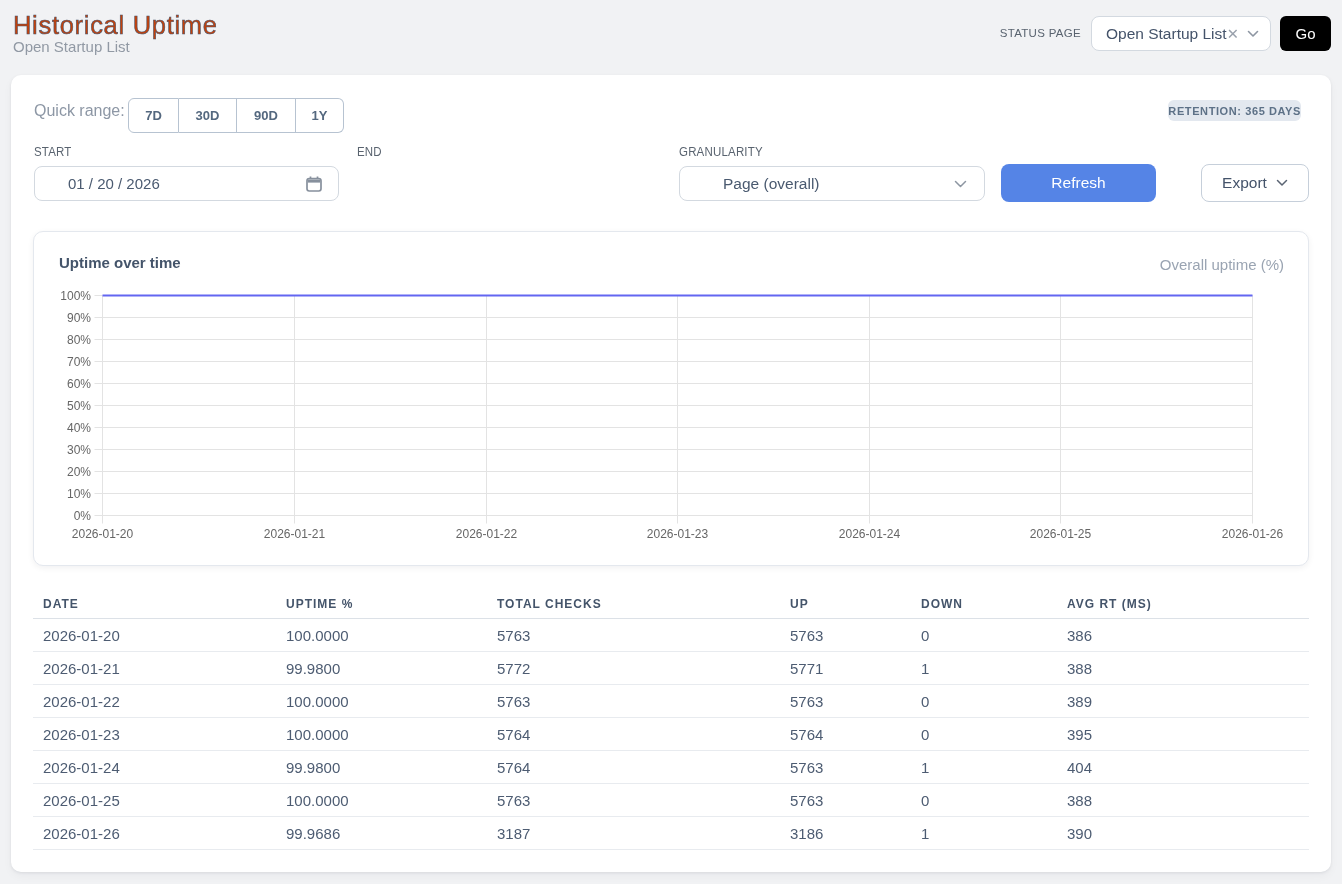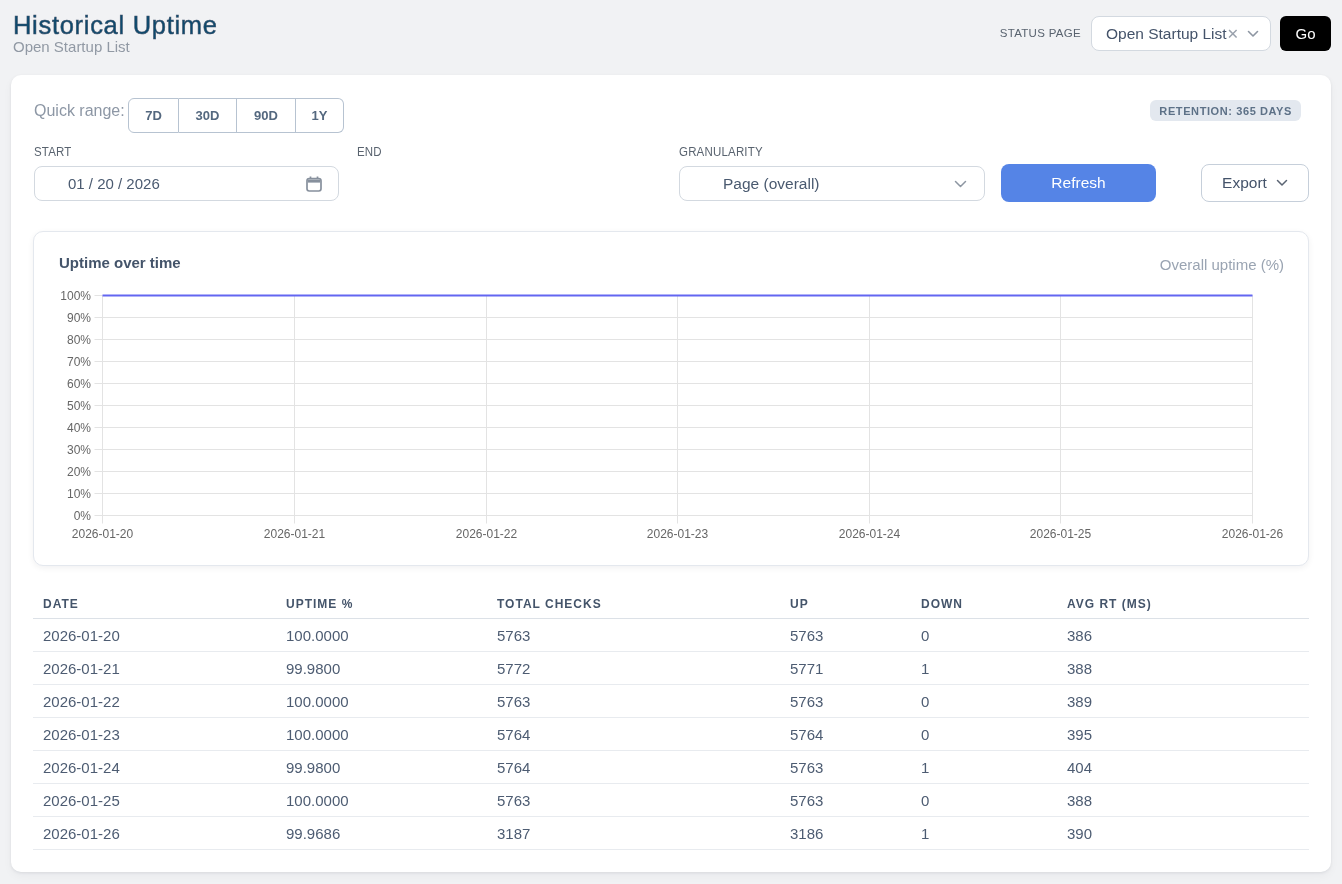--- a/index.html
+++ b/index.html
@@ -1,41 +1,41 @@
 <!DOCTYPE html>
 <html><head>
 <meta charset="utf-8">
 <style>
 * { margin:0; padding:0; box-sizing:border-box; }
 html,body { width:1342px; height:884px; }
 body { font-family:"Liberation Sans", sans-serif; background:#f1f2f4; position:relative; overflow:hidden; }
 
 
 .hdr { position:absolute; left:0; top:0; width:1342px; height:75px; }
-.hdr h1 { position:absolute; left:13px; top:11px; font-size:25.5px; font-weight:normal; -webkit-text-stroke:0.55px #44536a; color:#0c4a6e; letter-spacing:0.7px; }
+.hdr h1 { position:absolute; left:13px; top:11px; font-size:25.5px; font-weight:normal; -webkit-text-stroke:0.55px #44536a; color:#c2410c; letter-spacing:0.7px; }
 .hdr .sub { position:absolute; left:13px; top:38px; font-size:15px; color:#9199a4; }
 .sp-label { position:absolute; right:261px; top:27px; font-size:11.5px; color:#59636f; letter-spacing:0.3px; font-weight:normal; }
 .sp-select { position:absolute; left:1091px; top:16px; width:180px; height:35px; background:#fff; border:1px solid #d3d9e0; border-radius:8px; display:flex; align-items:center; padding:0 8px 0 14px; white-space:nowrap; }
 .sp-select .txt { font-size:15.5px; color:#44536a; }
 .sp-select .x { font-size:14.5px; color:#99a1ac; margin-left:0; }
 .sp-select .chev { margin-left:8px; }
 .go-btn { position:absolute; left:1280px; top:16px; width:51px; height:35px; background:#000000; border-radius:6px; color:#fff; font-size:15px; display:flex; align-items:center; justify-content:center; }
 
 
 .card { position:absolute; left:11px; top:75px; width:1320px; height:797px; background:#fff; border-radius:10px; box-shadow:0 1px 3px rgba(16,24,40,.08), 0 4px 10px rgba(16,24,40,.04); }
 
 
 .qr-label { position:absolute; left:23px; top:27px; font-size:16px; color:#8d97a5; }
 .seg { position:absolute; left:117px; top:23px; height:35px; display:flex;font-weight:bold; }
 .seg span { display:flex; align-items:center; justify-content:center; border:1px solid #b7c3d1; border-left-width:0; font-size:13px; color:#54687f; background:#fff; }
 .seg span:first-child { border-left-width:1px; border-radius:6px 0 0 6px; width:51px; }
 .seg span:nth-child(2) { width:58px; }
 .seg span:nth-child(3) { width:59px; }
 .seg span:last-child { border-radius:0 6px 6px 0; width:48px; }
-.badge { position:absolute; right:30px; top:25px; height:21px; background:#e3e8ef; border-radius:6px; font-size:11px; font-weight:bold; color:#5d7187; letter-spacing:0.6px; display:flex; align-items:center; justify-content:center; padding:0 9px; }
+.badge { position:absolute; right:30px; top:25px; height:21px; background:#e3e8ef; border-radius:6px; font-size:11px; font-weight:bold; color:#5d7187; letter-spacing:0.6px; display:flex; align-items:center; justify-content:center; padding:0 0; }
 
 
 .flabel { position:absolute; top:70px; font-size:12.5px; color:#59636f; letter-spacing:0.2px; transform:scaleX(0.92); transform-origin:left; }
 .finput { position:absolute; top:91px; height:35px; background:#fff; border:1px solid #d3d9e0; border-radius:8px; display:flex; align-items:center; font-size:15.5px; color:#4a5a70;padding-left:20px; }
 .dateval { padding-left:13px; font-size:15px; }
 .calicon { position:absolute; right:16px; top:9px; }
 .selval { padding-left:23px; }
 .selchev { position:absolute; right:17px; top:13px; }
 .refresh { position:absolute; left:990px; top:89px; width:155px; height:38px; background:#5584e6; border-radius:8px; color:#fff; font-size:15.5px; display:flex; align-items:center; justify-content:center; }
 .export { position:absolute; left:1190px; top:89px; width:108px; height:38px; background:#fff; border:1px solid #c6cfda; border-radius:8px; color:#44536a; font-size:15.5px; display:flex; align-items:center; justify-content:center; gap:9px; }

